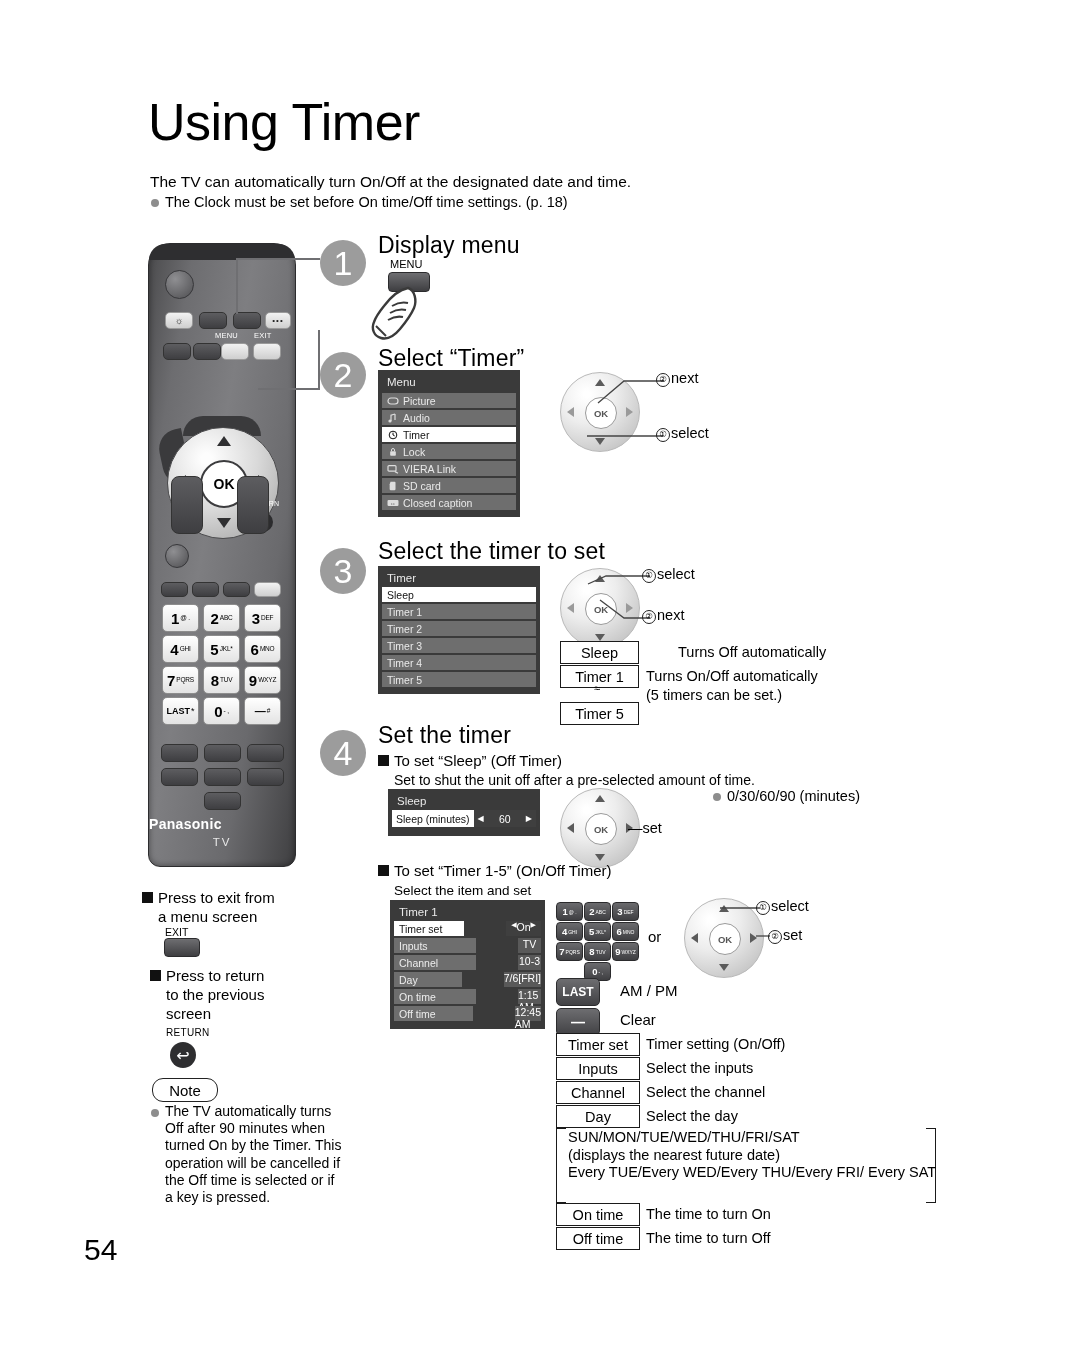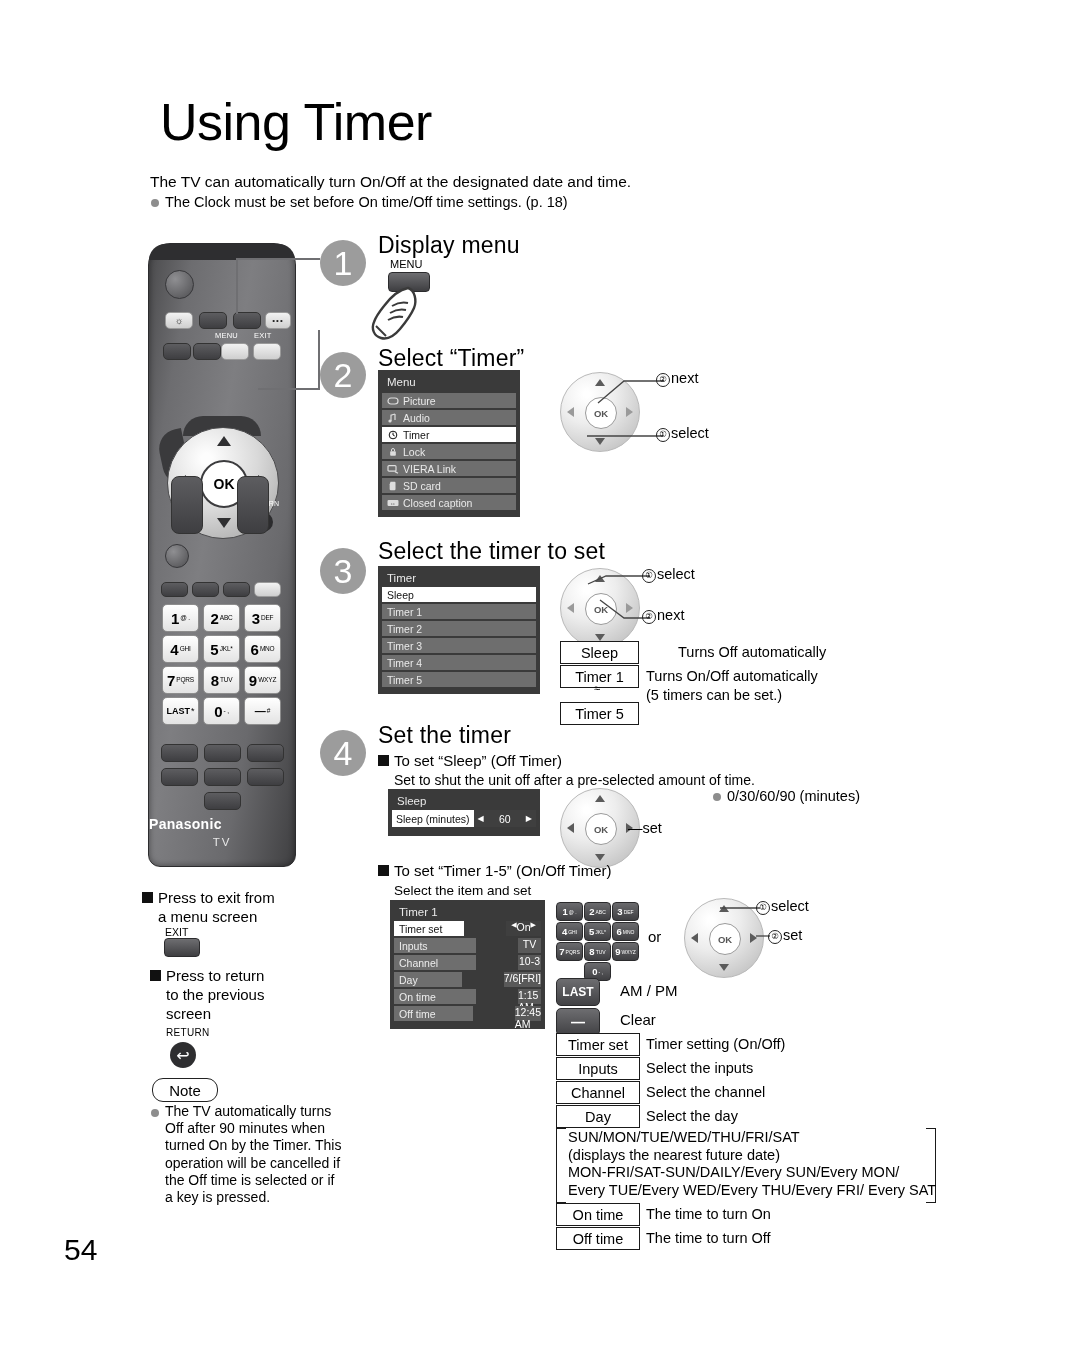--- a/index.html
+++ b/index.html
@@ -4,21 +4,21 @@
 <style>
   html,body{margin:0;padding:0;}
   body{
     width:1080px;height:1353px;background:#ffffff;
     font-family:"Liberation Sans","DejaVu Sans",sans-serif;
     color:#000;position:relative;overflow:hidden;
   }
   .page{position:absolute;left:0;top:0;width:1080px;height:1353px;}
 
   
-  .title{position:absolute;left:160px;top:96px;font-size:52px;font-weight:400;letter-spacing:-0.5px;line-height:1;}
+  .title{position:absolute;left:148px;top:96px;font-size:52px;font-weight:400;letter-spacing:-0.5px;line-height:1;}
   .intro{position:absolute;left:150px;top:172px;width:650px;font-size:15.5px;line-height:1.33;}
   .bul{position:relative;padding-left:15px;font-size:14.5px;line-height:1.34;}
   .bul:before{content:"";position:absolute;left:1px;top:6px;width:8px;height:8px;border-radius:50%;background:#8d8d8d;}
 
   
   .remote{position:absolute;left:148px;top:243px;width:146px;height:622px;
      background:linear-gradient(100deg,#4a4a4c 0%,#6d6d70 18%,#7e7e81 42%,#6a6a6d 72%,#3f3f41 100%);
      border-radius:22px 22px 12px 12px;border:1px solid #2c2c2e;box-shadow:inset 0 0 6px rgba(0,0,0,.45);}
   .rm-top{position:absolute;left:0;top:0;width:100%;height:16px;background:#2e2e30;border-radius:22px 22px 0 0;}
   .rpow{position:absolute;left:16px;top:26px;width:27px;height:27px;border-radius:50%;
@@ -93,21 +93,21 @@
 
   .sq:before{content:"";display:inline-block;width:11px;height:11px;background:#111;margin-right:5px;vertical-align:0px;}
 
   .mini{position:absolute;width:25px;height:17px;border-radius:4px;
      background:linear-gradient(180deg,#6a6a6d,#3f3f42);border:1px solid #2b2b2d;color:#fff;font-size:9.5px;font-weight:700;
      display:flex;align-items:center;justify-content:center;}
   .mini s{text-decoration:none;font-size:5px;font-weight:400;margin-left:1px;}
 
   .kbig{position:absolute;width:42px;height:26px;border-radius:5px;background:linear-gradient(180deg,#6d6d70,#414144);
      border:1px solid #2b2b2d;color:#fff;font-size:12px;font-weight:700;display:flex;align-items:center;justify-content:center;}
-  .pageno{position:absolute;left:64px;top:1233px;font-size:30px;}
+  .pageno{position:absolute;left:84px;top:1233px;font-size:30px;}
 </style>
 </head>
 <body>
 
 <div class="page">
 
   <div class="title">Using Timer</div>
   <div class="intro">
     <div>The TV can automatically turn On/Off at the designated date and time.</div>
     <div class="bul">The Clock must be set before On time/Off time settings. (p. 18)</div>
@@ -450,21 +450,20 @@
   <div class="boxlbl" style="left:556px;top:1105px;width:82px;">Day</div>
   <div class="desc" style="left:646px;top:1108px;">Select the day</div>
 
   <div style="position:absolute;left:556px;top:1128px;width:380px;height:73px;">
     <div style="position:absolute;left:0;top:0;width:9px;height:100%;border:1px solid #1a1a1a;border-right:none;"></div>
     <div style="position:absolute;right:0;top:0;width:9px;height:100%;border:1px solid #1a1a1a;border-left:none;"></div>
   </div>
   <div style="position:absolute;left:568px;top:1129px;font-size:14.5px;line-height:17.5px;white-space:nowrap;">
     <div>SUN/MON/TUE/WED/THU/FRI/SAT</div>
     <div>(displays the nearest future date)</div>
-    <div>MON-FRI/SAT-SUN/DAILY/Every SUN/Every MON/</div>
     <div>Every TUE/Every WED/Every THU/Every FRI/ Every SAT</div>
   </div>
 
   <div class="boxlbl" style="left:556px;top:1203px;width:82px;">On time</div>
   <div class="desc" style="left:646px;top:1206px;">The time to turn On</div>
   <div class="boxlbl" style="left:556px;top:1227px;width:82px;">Off time</div>
   <div class="desc" style="left:646px;top:1230px;">The time to turn Off</div>
 
   <div style="position:absolute;left:142px;top:888px;width:180px;font-size:15px;line-height:19px;">
     <div class="sq">Press to exit from</div>

